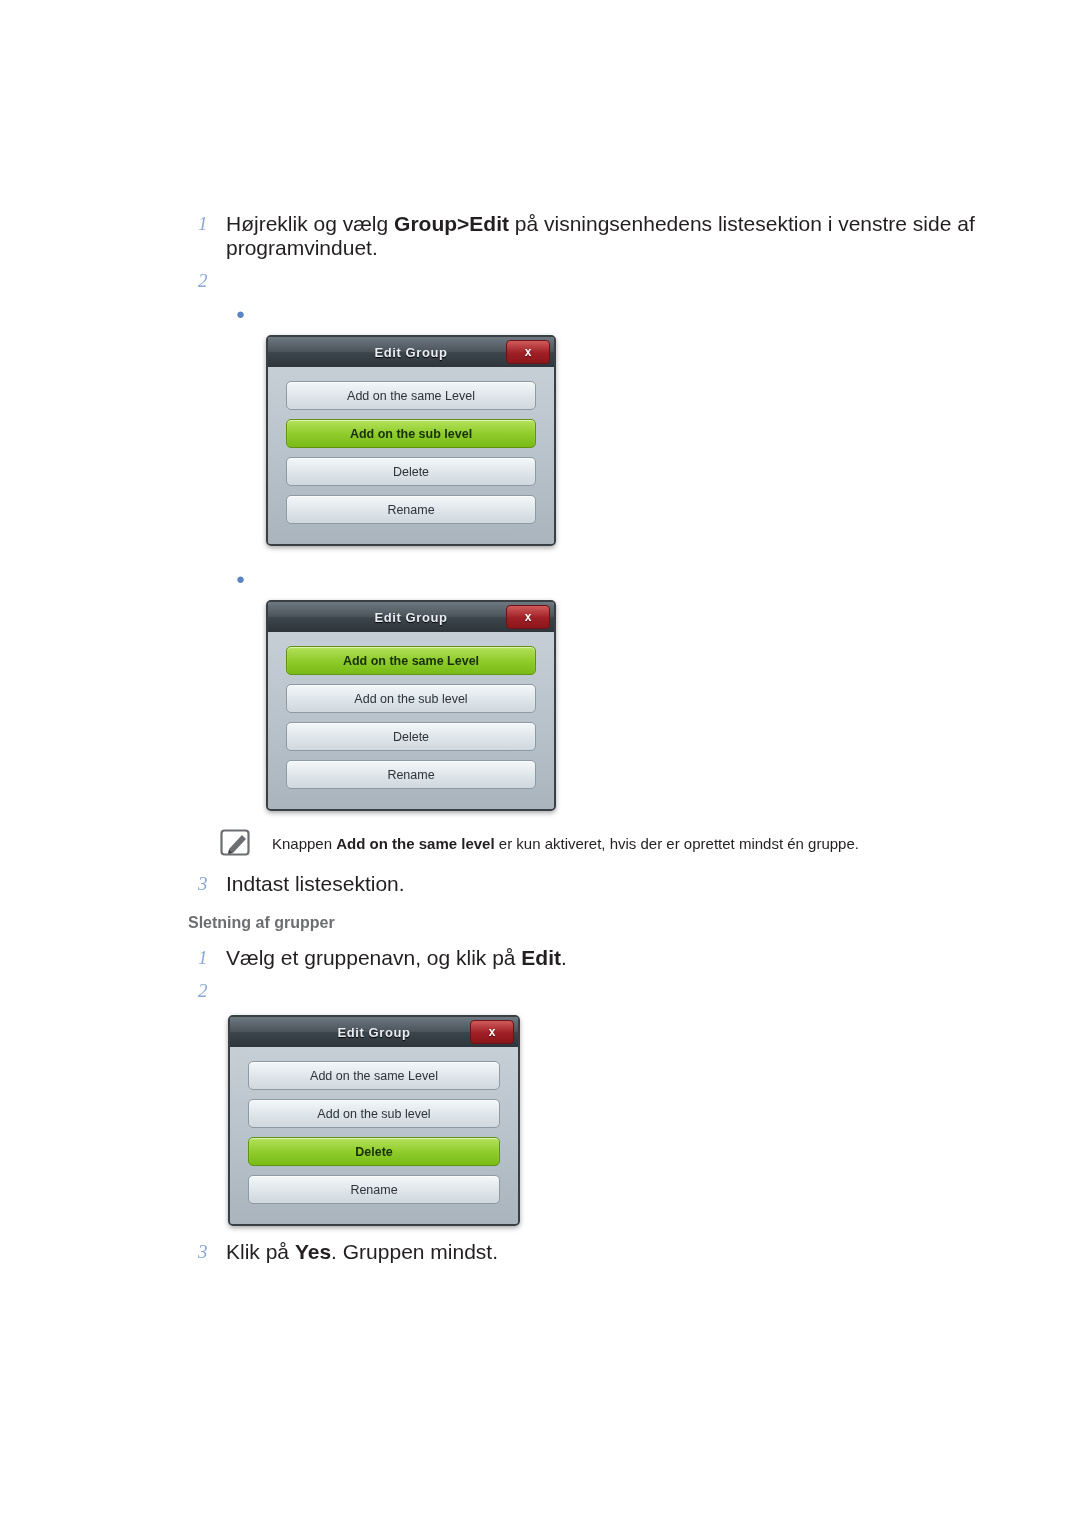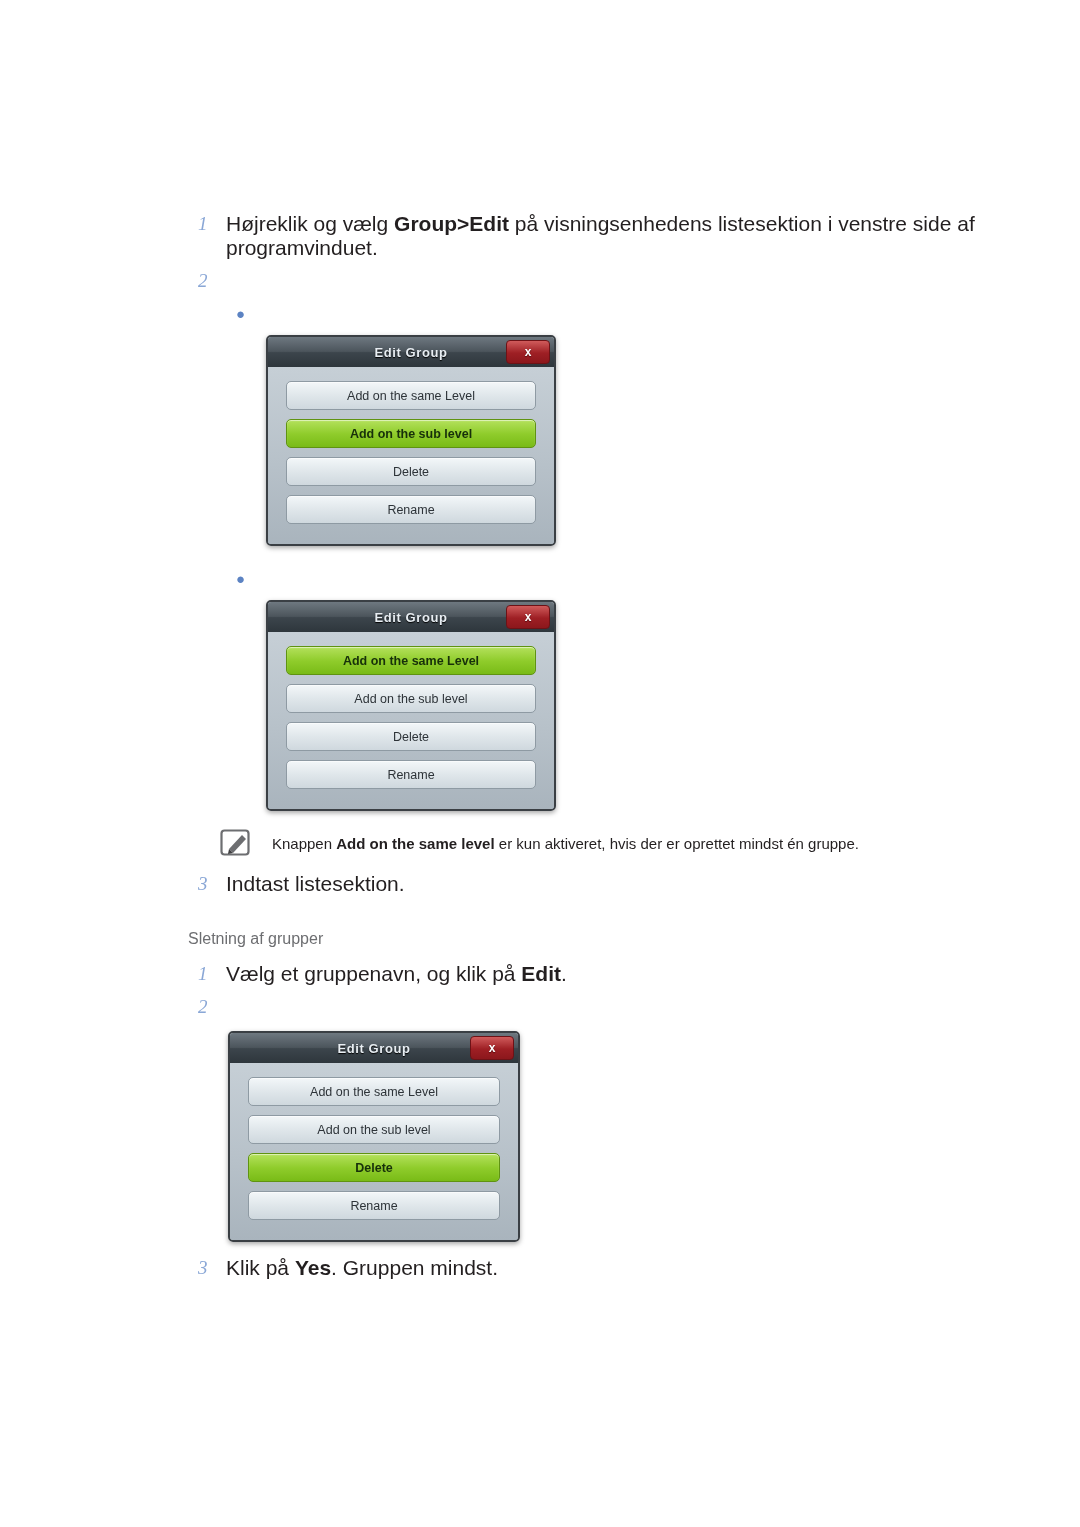--- a/index.html
+++ b/index.html
@@ -160,23 +160,23 @@
   }
   .note-text {
     font-size: 15px;
     line-height: 22px;
     padding-top: 2px;
   }
   .note-text b { font-weight: bold; }
 
   .section-head {
     font-size: 16px;
-    font-weight: normal;
+    font-weight: bold;
     color: #6d6e71;
-    margin: 34px 0 14px 0;
+    margin: 18px 0 14px 0;
   }
 
   .dlg-wrap { margin-left: 78px; margin-top: 10px; }
   .dlg-wrap2 { margin-left: 40px; margin-top: 12px; }
 </style>
 </head>
 <body>
 
 <div class="page">
   <div class="content">

